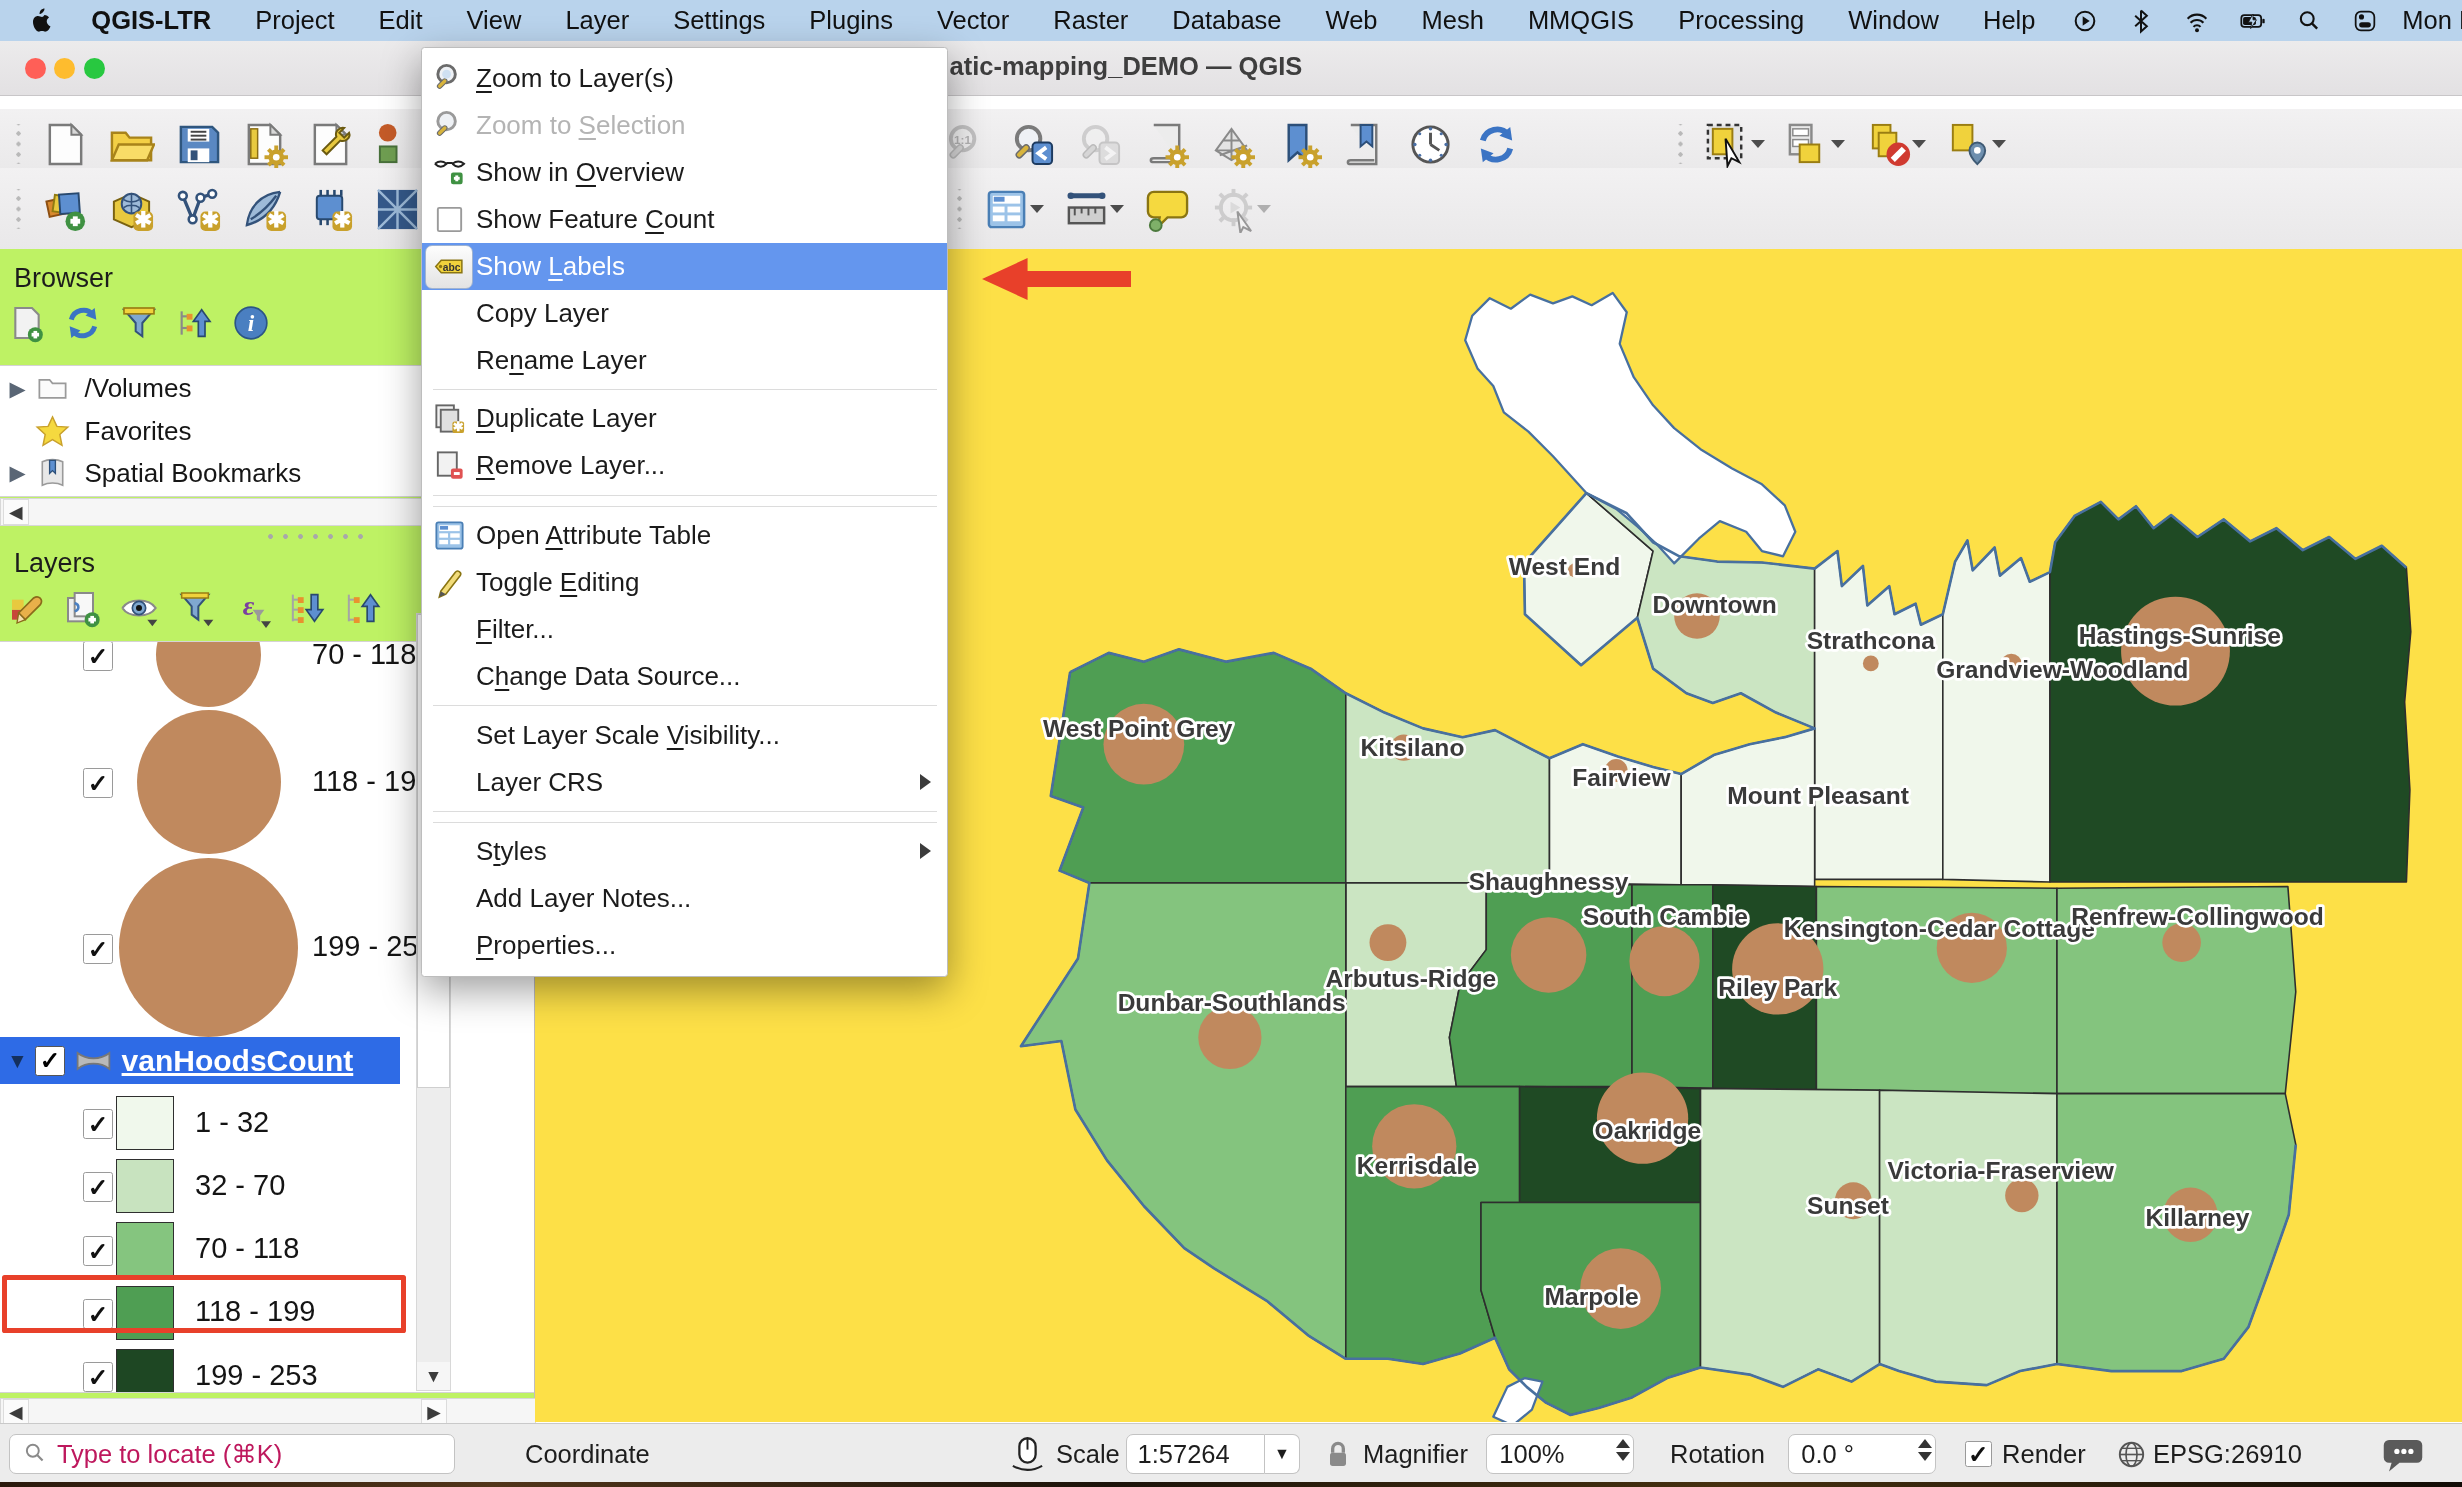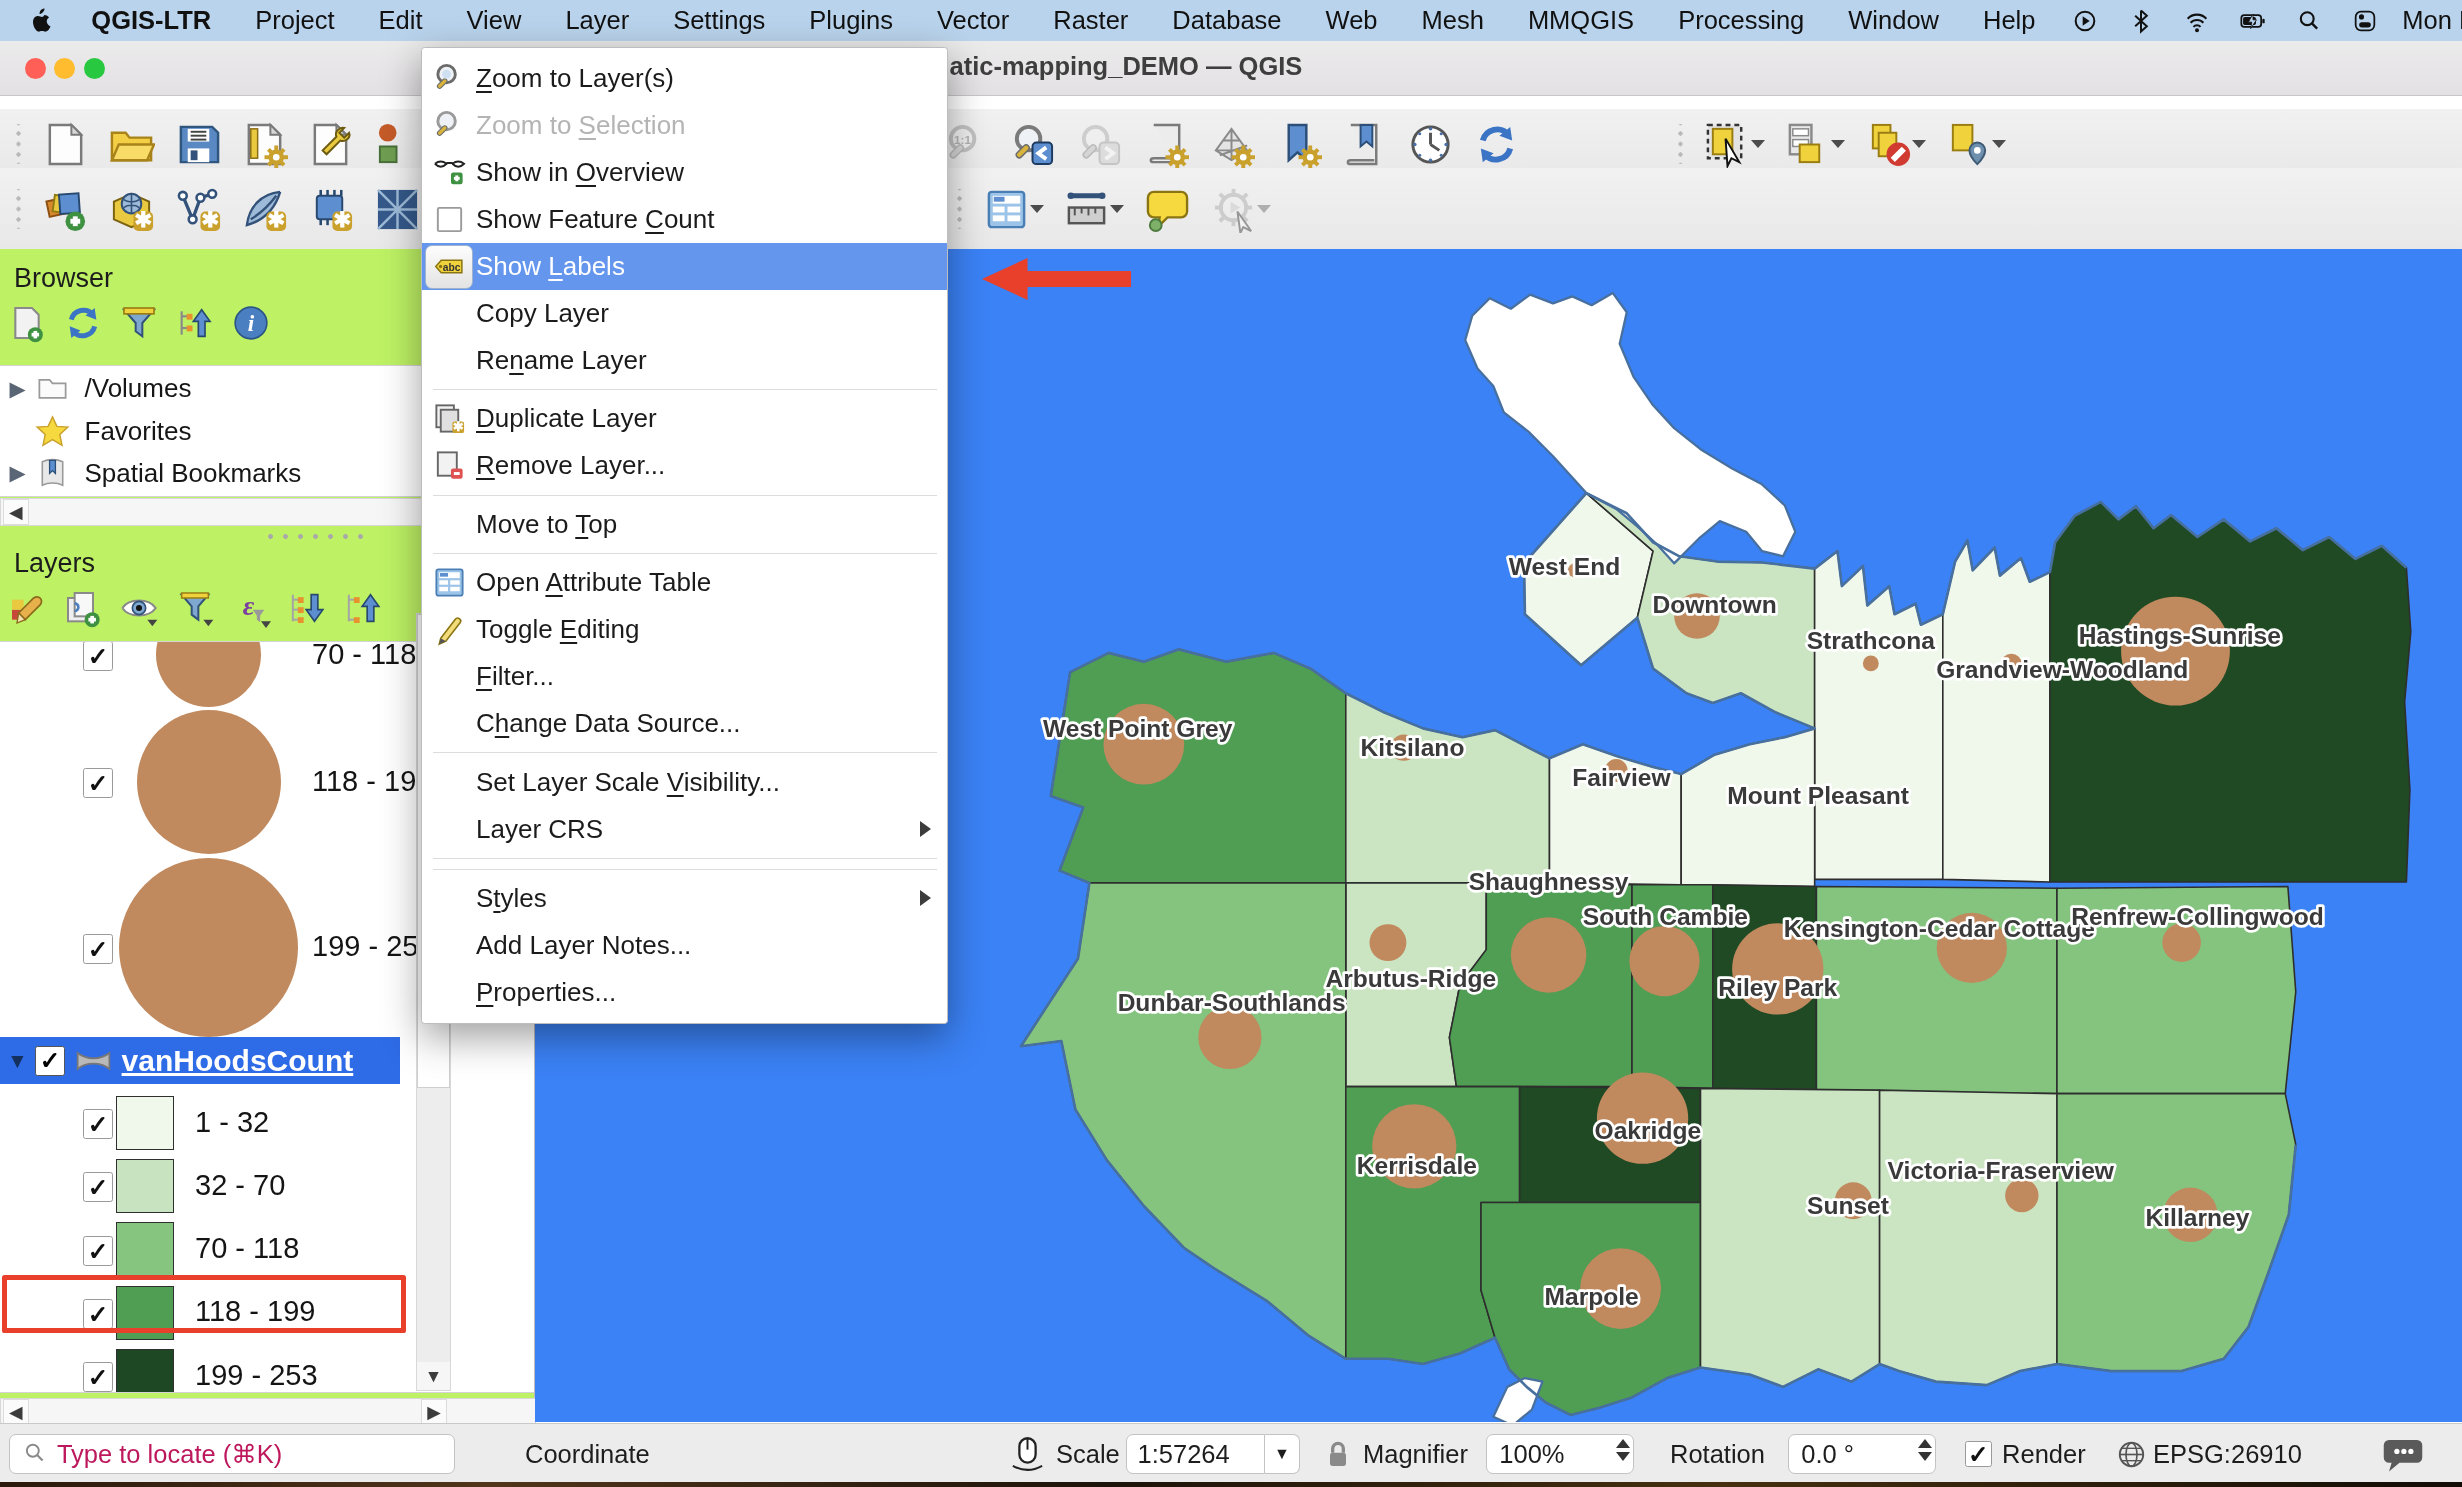--- a/index.html
+++ b/index.html
@@ -58,21 +58,21 @@
     display:flex;align-items:center;}
   .sel-row .texp{color:#16325d;}
   .layername{font-size:30px;font-weight:bold;color:#fff;text-decoration:underline;margin-left:8.8px;}
   .redrect{position:absolute;left:1.8px;top:1029px;width:404px;height:58px;border:5.3px solid var(--red);box-sizing:border-box;
     border-radius:2.6px;z-index:5;}
   .vscroll{position:absolute;left:416px;top:613px;width:35px;height:783px;background:#ededed;border:0.9px solid #d8d8d8;box-sizing:border-box;}
   .vthumb{position:absolute;left:0;top:0;width:100%;height:474px;background:#fff;border:0.9px solid #cfcfcf;box-sizing:border-box;}
   .vdown{position:absolute;left:0;bottom:0;width:100%;height:28px;display:flex;align-items:center;justify-content:center;
     font-size:17.6px;color:#3c3c3c;background:#f6f6f6;}
   
-  .map{position:absolute;left:535px;top:249px;width:1928px;height:1173px;background:#3b82f6;overflow:hidden;}
+  .map{position:absolute;left:535px;top:249px;width:1928px;height:1173px;background:#fde047;overflow:hidden;}
   
   .cmenu{position:absolute;left:421px;top:47px;width:525px;background:#ffffff;border:0.9px solid #bdbdbd;
     box-shadow:0 12.3px 39px rgba(0,0,0,.38);z-index:20;padding:7px 0;border-radius:3.5px;}
   .citem{position:relative;height:47px;display:flex;align-items:center;font-size:26px;color:#1b1b1b;}
   .citem .cicon{width:54px;display:flex;justify-content:center;align-items:center;flex:0 0 54px;}
   .citem .cicon svg{width:35px;height:35px;}
   .citem.hl{background:var(--menu-hl);color:#fff;}
   .citem.dis{color:#b4b4b4;}
   .citem .sub{position:absolute;right:16px;top:15px;width:0;height:0;border-top:8.8px solid transparent;
     border-bottom:8.8px solid transparent;border-left:11.4px solid #3c3c3c;}
@@ -748,24 +748,20 @@
             <rect x="8" y="6" width="26" height="32" fill="#f2f2f2" stroke="#666" stroke-width="2.6"></rect>
             <rect x="26" y="28" width="16" height="14" rx="3" fill="#e05252"></rect>
             <rect x="30" y="33" width="8" height="4" fill="#fff"></rect>
           </svg>
         </span>
         <span><span class="mn">R</span>emove Layer...</span>
       </div>
       <div class="csep">
         <div></div>
       </div>
-      <div class="citem">
-        <span class="cicon"></span>
-        <span>Move to <span class="mn">T</span>op</span>
-      </div>
       <div class="csep">
         <div></div>
       </div>
       <div class="citem">
         <span class="cicon">
           <svg viewBox="0 0 48 48" xmlns="http://www.w3.org/2000/svg">
             <rect x="6" y="6" width="36" height="36" rx="3" fill="#9cc3e8" stroke="#4a7fb5" stroke-width="2.5"></rect>
             <rect x="10" y="10" width="28" height="8" fill="#fff"></rect>
             <g fill="#fff">
               <rect x="10" y="21" width="12" height="6"></rect>

